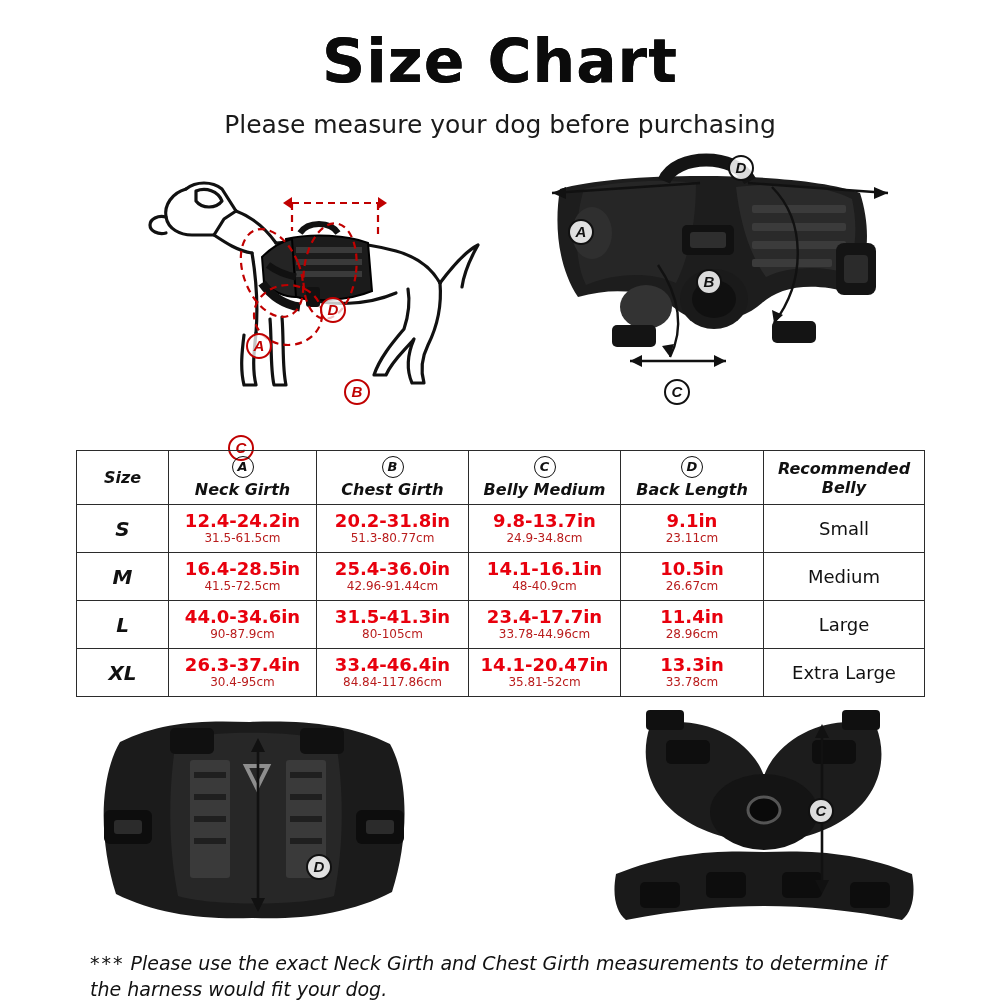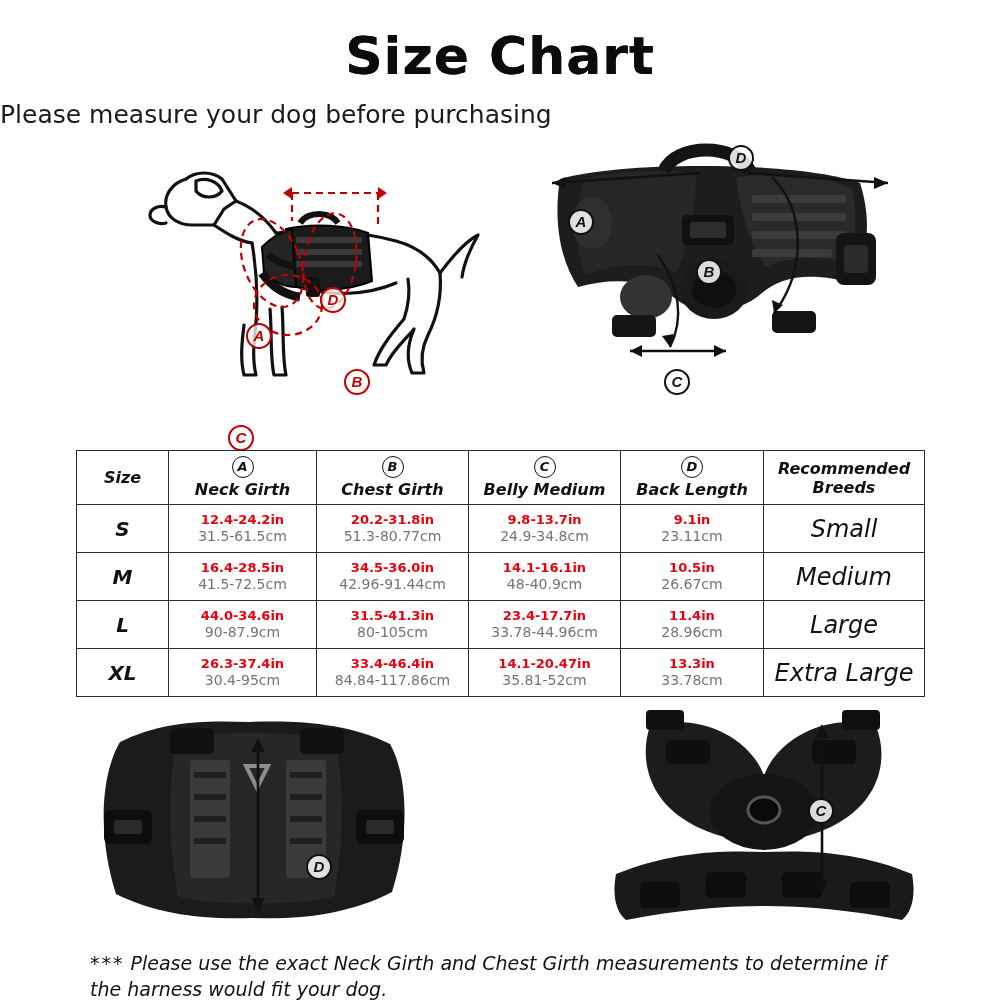--- a/index.html
+++ b/index.html
@@ -15,29 +15,29 @@
     position: relative;
     width: 1000px; height: 1000px;
     background: #fff;
   }
 
   
   .title {
     text-align: center;
     font-family: "DejaVu Sans", sans-serif;
     font-weight: bold;
-    font-size: 52px;
+    font-size: 60px;
     letter-spacing: 1px;
     margin: 26px 0 0 0;
     color: #0b0b0b;
     
     text-shadow: 0 0 0 #000;
   }
   .subtitle {
-    text-align: left;
+    text-align: center;
     font-size: 25px;
     margin-top: 14px;
     color: #1a1a1a;
     font-family: "DejaVu Sans", sans-serif;
   }
 
   
   .illus-row {
     position: relative;
     display: flex;
@@ -105,32 +105,31 @@
   .hdr-label { display: block; font-size: 16px; font-style: italic; font-weight: bold; }
   .size-cell {
     font-style: italic;
     font-weight: bold;
     font-size: 20px;
   }
   .in-val {
     display: block;
     color: #e8000d;
     font-weight: bold;
-    font-size: 13px;
+    font-size: 18px;
     line-height: 1.15;
   }
   .cm-val {
     display: block;
-    color: #737373;
-    font-size: 14px;
+    color: #b91c1c;
+    font-size: 12px;
     line-height: 1.15;
   }
   .breed-cell {
-    font-style: italic;
-    font-size: 24px;
+    font-size: 18px;
   }
   tbody tr { height: 48px; }
 
   
   col.c-size { width: 92px; }
   col.c-a { width: 148px; }
   col.c-b { width: 152px; }
   col.c-c { width: 152px; }
   col.c-d { width: 143px; }
   col.c-br { width: 161px; }
@@ -320,21 +319,21 @@
           </th>
           <th>
             <span class="hdr-letter">C</span>
             <span class="hdr-label">Belly Medium</span>
           </th>
           <th>
             <span class="hdr-letter">D</span>
             <span class="hdr-label">Back Length</span>
           </th>
           <th>
-            <span class="hdr-label">Recommended Breeds</span>
+            <span class="hdr-label">Recommended Belly</span>
           </th>
         </tr>
       </thead>
       <tbody>
         <tr>
           <td class="size-cell">S</td>
           <td>
             <span class="in-val">12.4-24.2in</span>
             <span class="cm-val">31.5-61.5cm</span>
           </td>
@@ -352,21 +351,21 @@
           </td>
           <td class="breed-cell">Small</td>
         </tr>
         <tr>
           <td class="size-cell">M</td>
           <td>
             <span class="in-val">16.4-28.5in</span>
             <span class="cm-val">41.5-72.5cm</span>
           </td>
           <td>
-            <span class="in-val">34.5-36.0in</span>
+            <span class="in-val">25.4-36.0in</span>
             <span class="cm-val">42.96-91.44cm</span>
           </td>
           <td>
             <span class="in-val">14.1-16.1in</span>
             <span class="cm-val">48-40.9cm</span>
           </td>
           <td>
             <span class="in-val">10.5in</span>
             <span class="cm-val">26.67cm</span>
           </td>

